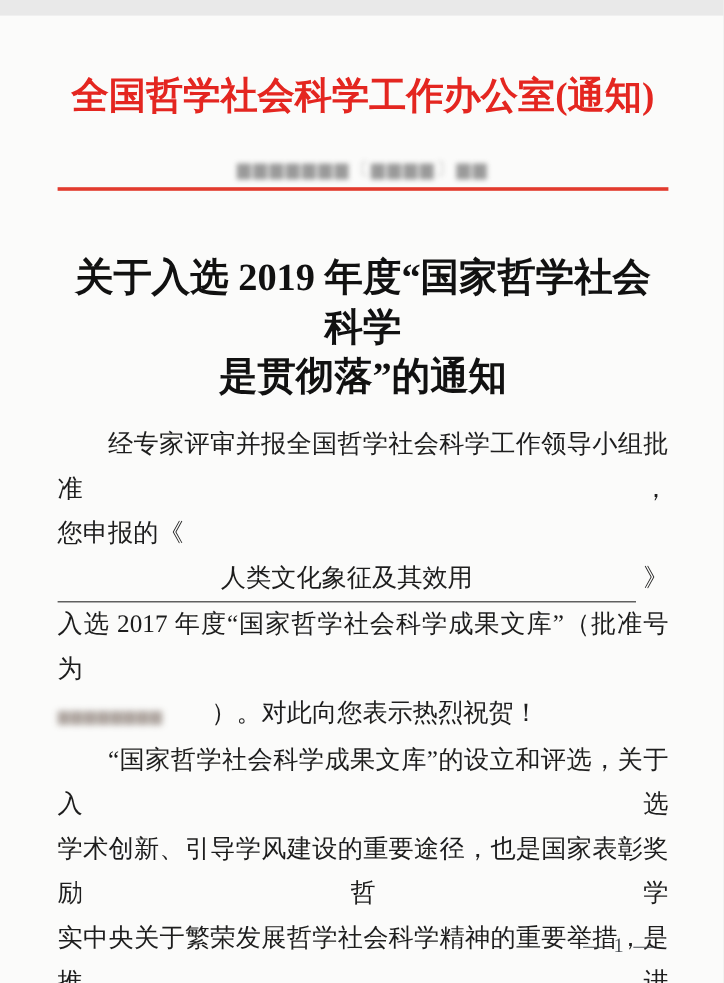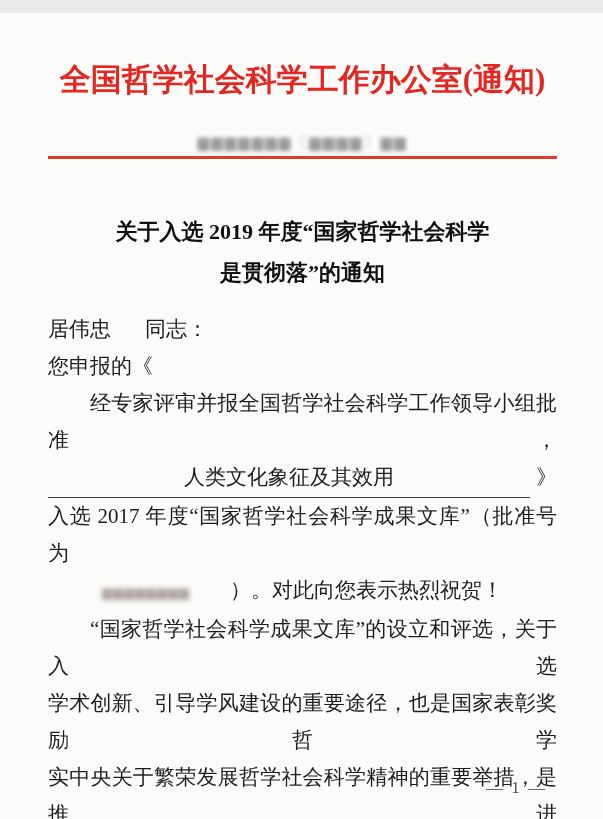--- a/index.html
+++ b/index.html
@@ -46,21 +46,21 @@
     height: 3px;
     background: #e23b2e;
     border: none;
   }
   
   .doc-title {
     margin-top: 52px;
     text-align: center;
     font-weight: 700;
     color: #111;
-    font-size: 22px;
+    font-size: 32px;
     line-height: 41px;
   }
   
   .body-text {
     margin-top: 18px;
     font-size: 21px;
     line-height: 37px;
     color: #1d1d1d;
   }
   .line { white-space: nowrap; }
@@ -81,21 +81,21 @@
     flex: 1;
     text-align: center;
     border-bottom: 1.6px solid #3a3a3a;
     padding-bottom: 1px;
   }
   .book-close {
     padding-left: 6px;
     padding-bottom: 2px;
   }
   
-  .batch-line { display: flex; align-items: baseline; justify-content: center; }
+  .batch-line { display: flex; align-items: baseline; }
   .batch-redacted {
     width: 96px;
     margin-right: 32px;
     font-size: 13px;
     color: #9a8f88;
     letter-spacing: 1px;
     filter: blur(2.6px);
     opacity: .8;
     overflow: hidden;
     white-space: nowrap;
@@ -121,25 +121,24 @@
 
   <div class="red-rule"></div>
 
   <div class="doc-title">
     <div class="title-l1">关于入选 2019 年度“国家哲学社会科学</div>
     <div class="title-l2">是贯彻落”的通知</div>
   </div>
 
   <div class="body-text">
 
-    <div class="line salutation"><span>居伟忠</span><span class="gap"></span><span>同志：</span></div>
+
+    <div class="line fill indent">经专家评审并报全国哲学社会科学工作领导小组批准，</div>
 
     <div class="line">您申报的《</div>
-
-    <div class="line fill indent">经专家评审并报全国哲学社会科学工作领导小组批准，</div>
 
     <div class="book-line">
       <span class="book-underline">人类文化象征及其效用</span>
       <span class="book-close">》</span>
     </div>
 
     <div class="line fill">入选 2017 年度“国家哲学社会科学成果文库”（批准号为</div>
 
     <div class="batch-line">
       <span class="batch-redacted">▆▆▆▆▆▆▆▆</span>

